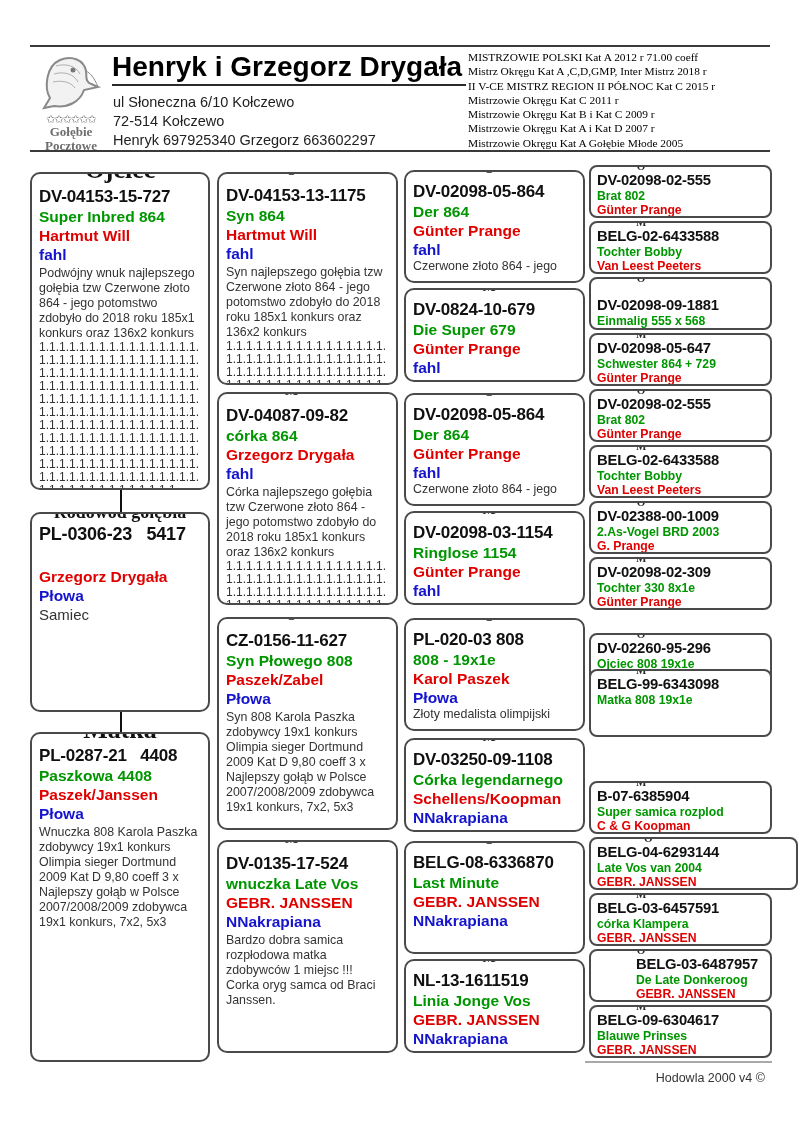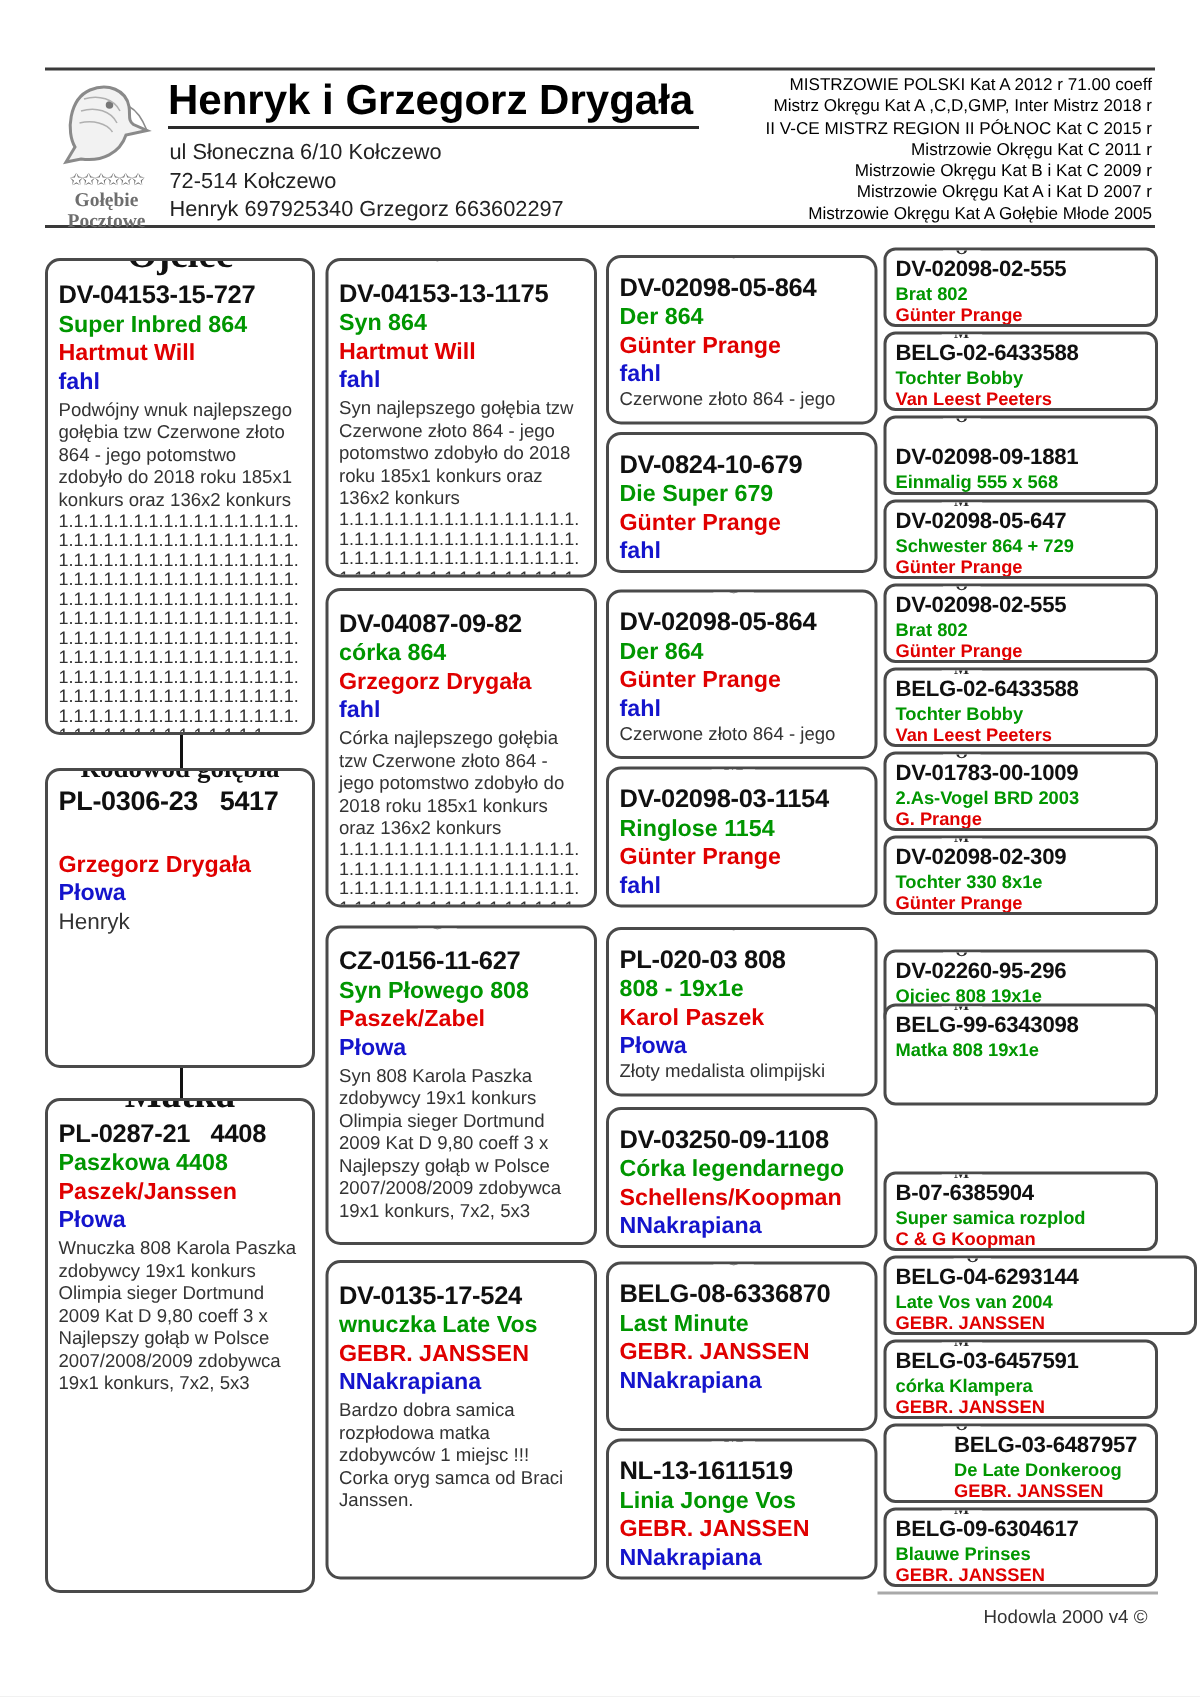--- a/index.html
+++ b/index.html
@@ -6,22 +6,22 @@
   #page{position:relative;width:800px;height:1131px;background:#ffffff;margin:0 auto;
         font-family:"Liberation Sans",sans-serif;color:#1a1a1a;overflow:hidden;}
   .hr{position:absolute;height:2px;background:#3a3a3a;}
   
   #logo{position:absolute;left:33px;top:54px;width:76px;text-align:center;color:#6e6e6e;}
   #logo .stars{font-size:11px;letter-spacing:-1px;color:#6e6e6e;line-height:11px;}
   #logo .lg{font-family:"Liberation Serif",serif;font-weight:bold;font-size:13px;line-height:14px;color:#6e6e6e;}
   #htitle{position:absolute;left:112px;top:51px;font-size:28px;font-weight:bold;color:#000;
           border-bottom:2px solid #2a2a2a;padding:0 4px 1px 0;white-space:nowrap;}
   .addr{position:absolute;left:113px;font-size:14.5px;color:#222;white-space:nowrap;}
-  #ach{position:absolute;right:32px;top:50px;width:300px;text-align:right;font-size:11.4px;
-       line-height:14.3px;color:#000;}
+  #ach{position:absolute;right:32px;top:50px;width:300px;font-size:11.4px;
+       line-height:14.3px;color:#000;font-family:Liberation Serif, serif;}
   
   .pbox{position:absolute;background:#fff;border:2px solid #4a4a4a;border-radius:10px;
         padding:3px 7px;box-sizing:border-box;overflow:hidden;}
   .sex{position:absolute;background:#fff;padding:0 8px;font-family:"Liberation Serif",serif;
        font-weight:bold;font-size:14px;color:#2a2a2a;top:-10px;transform:translateX(-50%);line-height:14px;}
   .btitle{position:absolute;background:#fff;padding:0 9px;font-family:"Liberation Serif",serif;
           font-weight:bold;color:#111;left:50%;transform:translateX(-50%);white-space:nowrap;}
   .ring{font-weight:bold;font-size:17px;color:#101010;line-height:21px;white-space:pre-wrap;letter-spacing:-0.2px;}
   .nm{font-weight:bold;font-size:15.5px;line-height:19px;color:#009600;}
   .br{font-weight:bold;font-size:15.5px;line-height:19px;color:#e00000;}
@@ -86,21 +86,21 @@
   </div>
 
   <div class="vline" style="left:120px;top:490px;height:22px;"></div>
   <div class="vline" style="left:120px;top:712px;height:20px;"></div>
 
   <div class="pbox" style="left:30px;top:512px;width:180px;height:200px;">
     <div class="btitle" style="top:-12px;font-size:18px;">Rodowód gołębia</div>
     <div class="ring" style="margin-top:7px;font-size:18px;">PL-0306-23   5417</div>
     <div class="br" style="margin-top:22px;">Grzegorz Drygała</div>
     <div class="cl">Płowa</div>
-    <div class="desc" style="font-size:15px;line-height:19px;margin-top:0;">Henryk</div>
+    <div class="desc" style="font-size:15px;line-height:19px;margin-top:0;">Samiec</div>
   </div>
 
   <div class="pbox" style="left:30px;top:732px;width:180px;height:330px;">
     <div class="btitle" style="top:-19px;font-size:26px;">Matka</div>
 
     <div class="ring" style="margin-top:8px;">PL-0287-21   4408</div>
     <div class="nm">Paszkowa 4408</div>
     <div class="br">Paszek/Janssen</div>
     <div class="cl">Płowa</div>
     <div class="desc">Wnuczka 808 Karola Paszka zdobywcy 19x1 konkurs Olimpia sieger Dortmund 2009 Kat D 9,80 coeff 3 x Najlepszy gołąb w Polsce 2007/2008/2009 zdobywca 19x1 konkurs, 7x2, 5x3</div>
@@ -257,21 +257,21 @@
   <div class="pbox sbox" style="left:589px;top:445px;width:183px;height:53px;">
     <div class="sex" style="left:28%;">M</div>
 
     <div class="ring" style="margin-top:3px;">BELG-02-6433588</div>
     <div class="nm">Tochter Bobby</div>
     <div class="br">Van Leest Peeters</div>
   </div>
   <div class="pbox sbox" style="left:589px;top:501px;width:183px;height:53px;">
     <div class="sex" style="left:28%;">O</div>
 
-    <div class="ring" style="margin-top:3px;">DV-01783-00-1009</div>
+    <div class="ring" style="margin-top:3px;">DV-02388-00-1009</div>
     <div class="nm">2.As-Vogel BRD 2003</div>
     <div class="br">G. Prange</div>
   </div>
   <div class="pbox sbox" style="left:589px;top:557px;width:183px;height:53px;">
     <div class="sex" style="left:28%;">M</div>
 
     <div class="ring" style="margin-top:3px;">DV-02098-02-309</div>
     <div class="nm">Tochter 330 8x1e</div>
     <div class="br">Günter Prange</div>
   </div>

